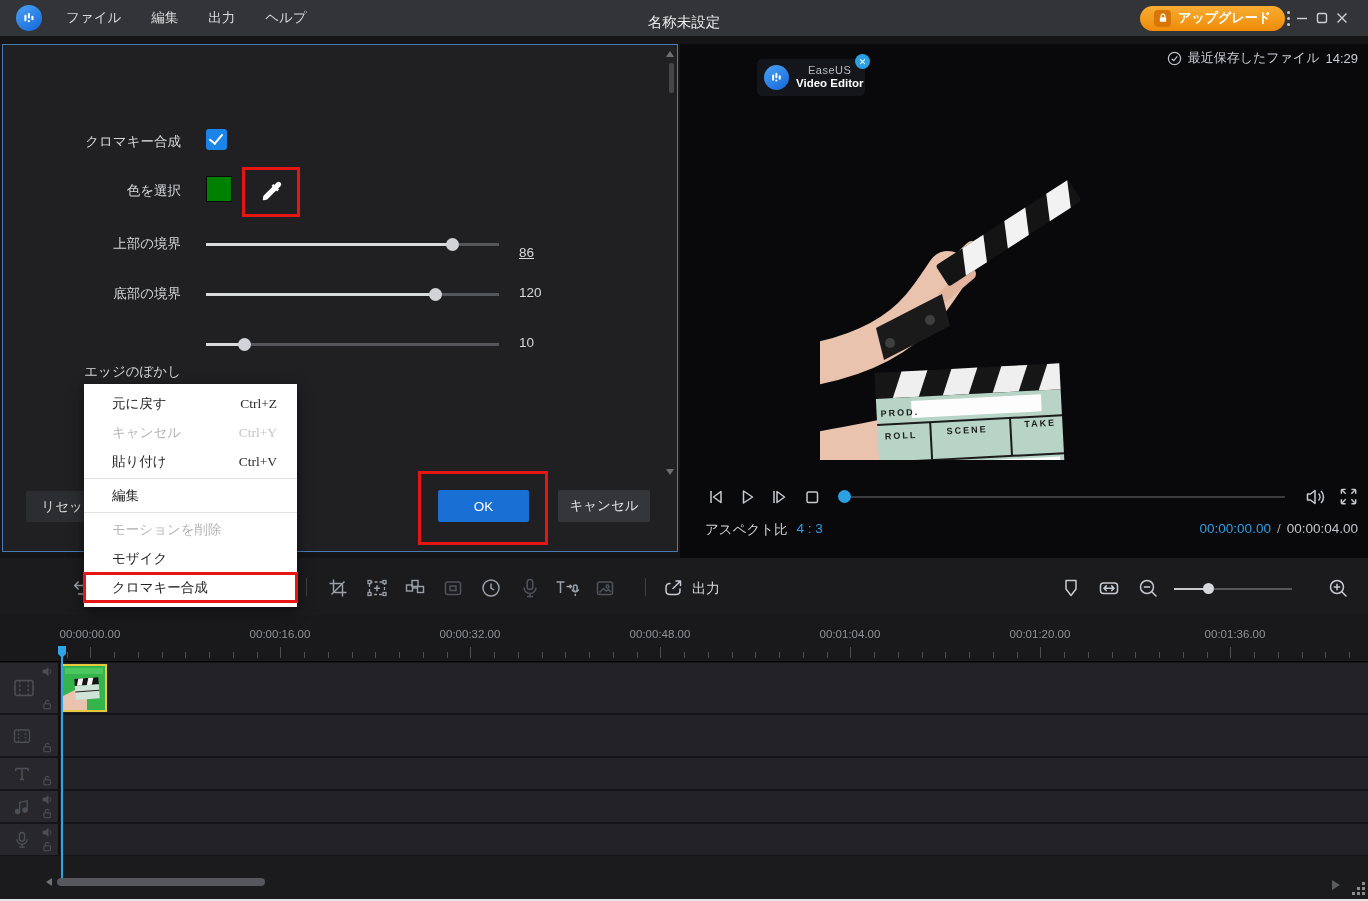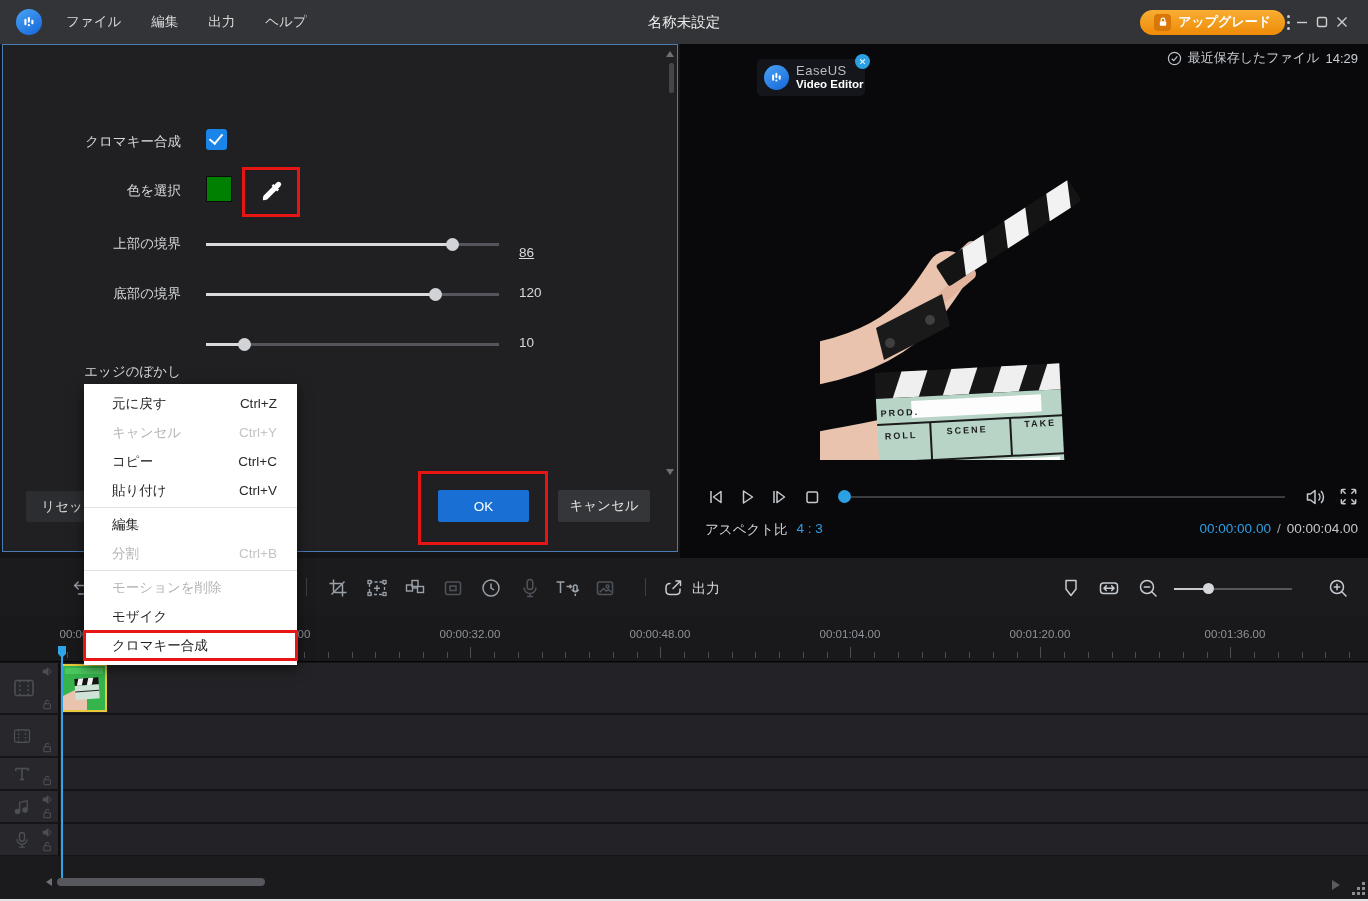--- a/index.html
+++ b/index.html
@@ -1,21 +1,21 @@
 <!DOCTYPE html>
 <html><head>
 <meta charset="utf-8">
 <style>
   html,body{margin:0;padding:0;background:#000;}
   .app{position:relative;width:1368px;height:901px;overflow:hidden;background:#151517;
        font-family:"Liberation Sans","DejaVu Sans",sans-serif;color:#ddd;-webkit-font-smoothing:antialiased;}
   .abs{position:absolute;}
 
   
-  .titlebar{position:absolute;left:0;top:0;width:1368px;height:44px;background:#323438;display:flex;align-items:center;}
+  .titlebar{position:absolute;left:0;top:0;width:1368px;height:36px;background:#323438;display:flex;align-items:center;}
   .logo{width:26px;height:26px;margin-left:16px;border-radius:50%;background:linear-gradient(145deg,#4aa3f5,#1466d9);
         display:flex;align-items:center;justify-content:center;flex:0 0 auto;}
   .menubar{display:flex;gap:30px;margin-left:24px;font-size:13.5px;color:#d9d9d9;}
   .menubar span{cursor:default;}
   .win-title{position:absolute;left:50%;transform:translateX(-50%);top:13px;font-size:14.5px;color:#ececec;}
   .tb-right{margin-left:auto;display:flex;align-items:center;padding-right:16px;}
   .upgrade{height:25px;border-radius:16px;background:linear-gradient(#f8ad33,#ee8b07);display:flex;align-items:center;
            gap:7px;padding:0 14px;color:#fff;font-size:13px;font-weight:bold;}
   .upgrade .lockbadge{width:17px;height:17px;border-radius:4px;background:#d97706;display:flex;align-items:center;justify-content:center;}
   .kebab{display:flex;flex-direction:column;gap:3px;padding:2px;}
@@ -44,21 +44,21 @@
   .dlg-scroll-thumb{position:absolute;right:3px;top:18px;width:5px;height:30px;background:#45464a;border-radius:2px;}
   .dlg-scroll-down{position:absolute;right:3px;top:424px;width:0;height:0;border-left:4px solid transparent;border-right:4px solid transparent;border-top:6px solid #6d6f74;}
 
   
   .preview{position:absolute;left:680px;top:44px;width:688px;height:514px;background:#09090b;}
   .recent{position:absolute;top:5px;right:10px;display:flex;align-items:center;gap:6px;font-size:13px;color:#c8ccd2;}
   .watermark{position:absolute;left:77px;top:15px;width:108px;height:37px;background:#14161b;border-radius:5px;
              display:flex;align-items:center;gap:7px;padding-left:7px;box-sizing:border-box;}
   .wm-logo{width:25px;height:25px;border-radius:50%;background:linear-gradient(145deg,#4aa3f5,#1466d9);display:flex;align-items:center;justify-content:center;}
   .wm-texts{display:flex;flex-direction:column;line-height:1.2;}
-  .wm-brand{font-size:13px;color:#b9bec6;letter-spacing:.5px;}
+  .wm-brand{font-size:11px;color:#b9bec6;letter-spacing:.5px;margin-left:12px;}
   .wm-product{font-size:11.5px;font-weight:bold;color:#fff;}
   .wm-close{position:absolute;right:-5px;top:-5px;width:15px;height:15px;border-radius:50%;background:#2ba0e2;color:#fff;
             font-size:9px;display:flex;align-items:center;justify-content:center;}
   .tr-ic{position:absolute;color:#c6cad1;}
   .prog-track{position:absolute;left:160px;top:452px;width:445px;height:2px;background:#3a3c40;}
   .prog-dot{position:absolute;left:158px;top:446px;width:13px;height:13px;border-radius:50%;background:#2ba0e2;}
   .info-left{position:absolute;left:25px;top:477px;display:flex;gap:9px;font-size:13.5px;color:#d3d6db;}
   .info-left b{color:#2e9fe6;font-weight:normal;}
   .times{position:absolute;right:10px;top:477px;font-size:13.5px;color:#c3c7cd;display:flex;gap:6px;}
   .times .cur{color:#2e9fe6;}
@@ -95,21 +95,21 @@
   .bottom-edge{position:absolute;left:0;bottom:0;width:1368px;height:2px;background:#e4e4e6;}
 
   
   .playhead{position:absolute;left:61px;top:646px;width:2px;height:232px;background:#2da5e8;z-index:15;}
   .ph-flag{position:absolute;left:-3px;top:0;width:8px;height:12px;background:#2da5e8;
            clip-path:polygon(0 0,100% 0,100% 65%,50% 100%,0 65%);}
 
   
   .context-menu{position:absolute;left:84px;top:384px;width:213px;background:#fff;z-index:40;padding:5px 0;
                 box-shadow:0 4px 12px rgba(0,0,0,.55);font-size:13.5px;color:#1f1f1f;box-sizing:border-box;}
-  .menu-item{height:29px;display:flex;align-items:center;justify-content:space-between;padding:0 20px 0 28px;}
+  .menu-item{height:29px;display:flex;align-items:center;justify-content:space-between;padding:0 20px 0 28px;font-family:Liberation Serif, serif;}
   .menu-item.disabled{color:#b4b4b6;}
   .menu-item.disabled .mi-shortcut{color:#c4c4c6;}
   .menu-item.highlighted{outline:3px solid #e81515;outline-offset:-2px;}
   .mi-shortcut{color:#2b2b2b;}
   .menu-sep{height:1px;background:#e2e2e2;margin:2px 0;}
 
   svg{display:block;}
 </style>
 </head>
 <body>
@@ -654,36 +654,28 @@
   <div class="context-menu" id="context-menu">
       <div class="menu-item">
         <span class="mi-label">元に戻す</span>
         <span class="mi-shortcut">Ctrl+Z</span>
       </div>
       <div class="menu-item disabled">
         <span class="mi-label">キャンセル</span>
         <span class="mi-shortcut">Ctrl+Y</span>
       </div>
       <div class="menu-item">
-        <span class="mi-label">コピー</span>
-        <span class="mi-shortcut">Ctrl+C</span>
-      </div>
-      <div class="menu-item">
         <span class="mi-label">貼り付け</span>
         <span class="mi-shortcut">Ctrl+V</span>
       </div>
       <div class="menu-sep"></div>
       <div class="menu-item">
         <span class="mi-label">編集</span>
         <span class="mi-shortcut"></span>
       </div>
-      <div class="menu-item disabled">
-        <span class="mi-label">分割</span>
-        <span class="mi-shortcut">Ctrl+B</span>
-      </div>
       <div class="menu-sep"></div>
       <div class="menu-item disabled">
         <span class="mi-label">モーションを削除</span>
         <span class="mi-shortcut"></span>
       </div>
       <div class="menu-item">
         <span class="mi-label">モザイク</span>
         <span class="mi-shortcut"></span>
       </div>
       <div class="menu-item highlighted">

